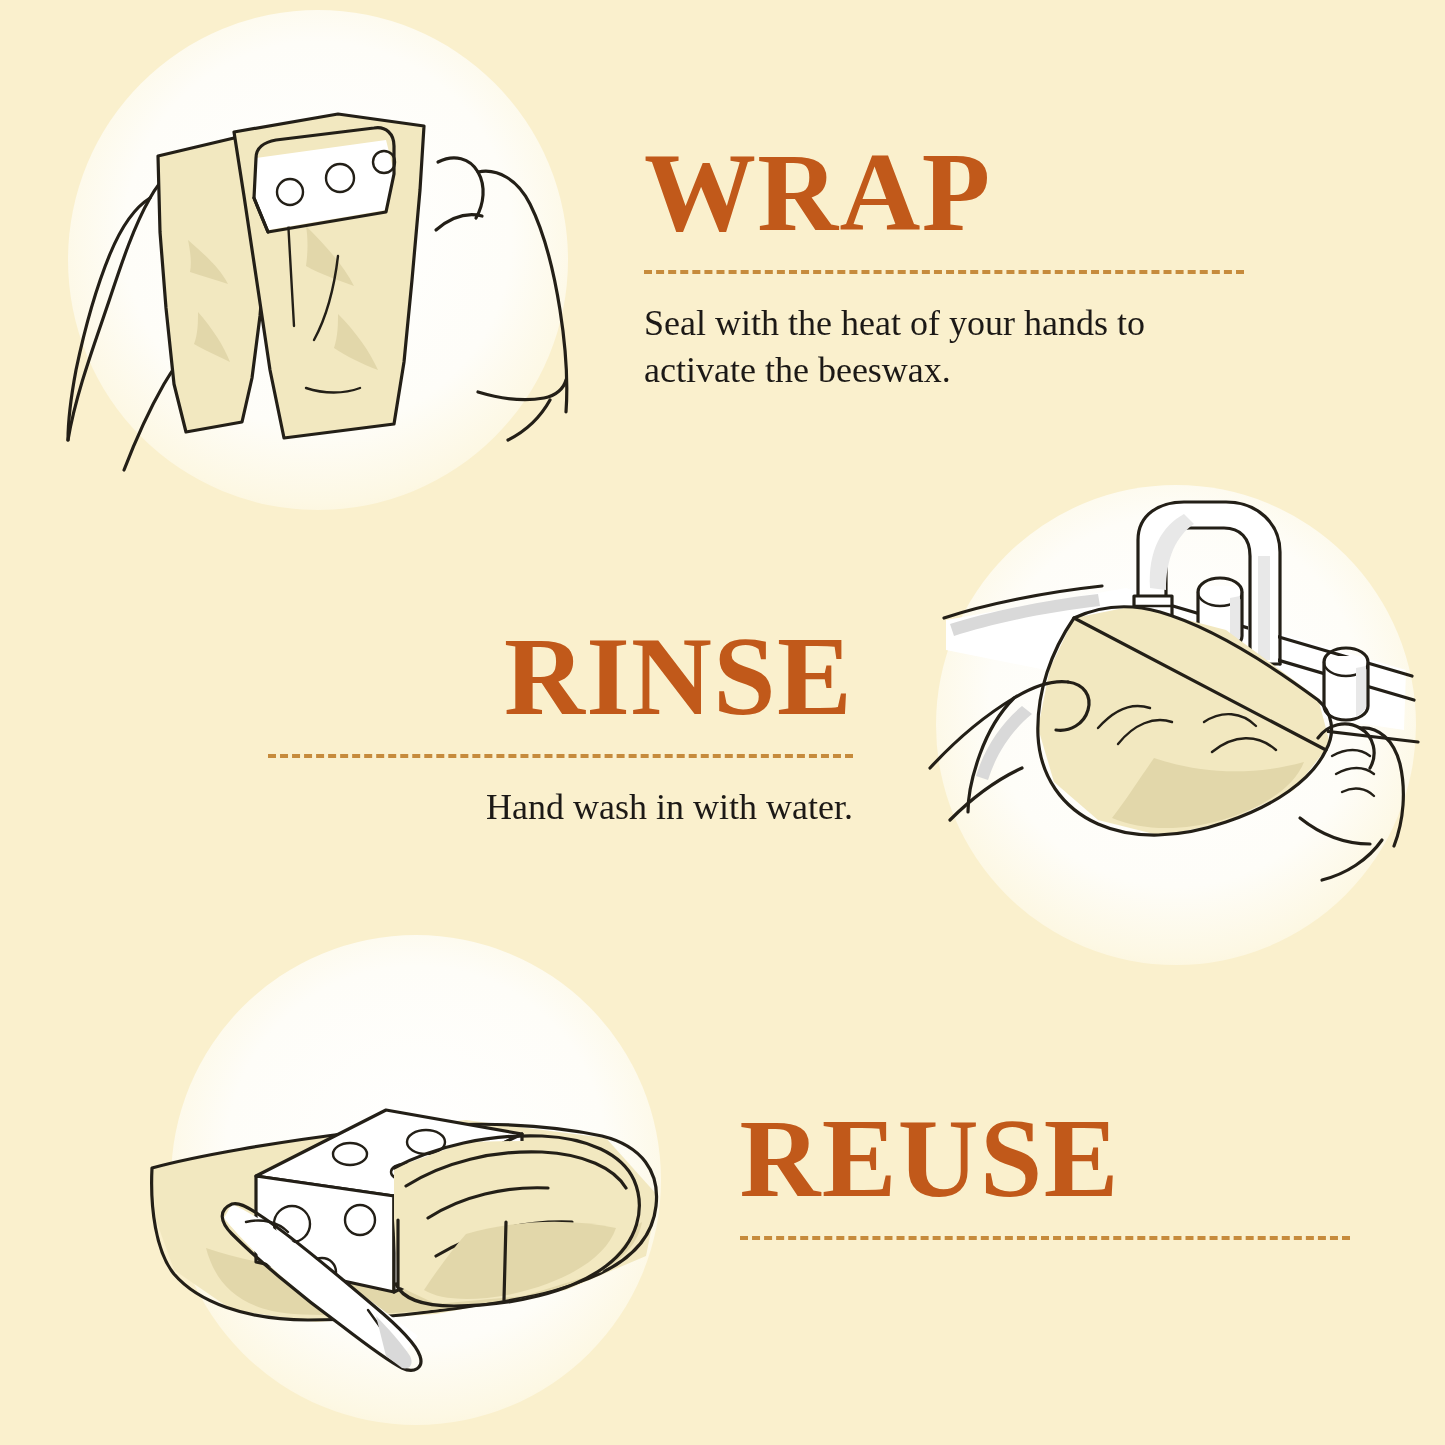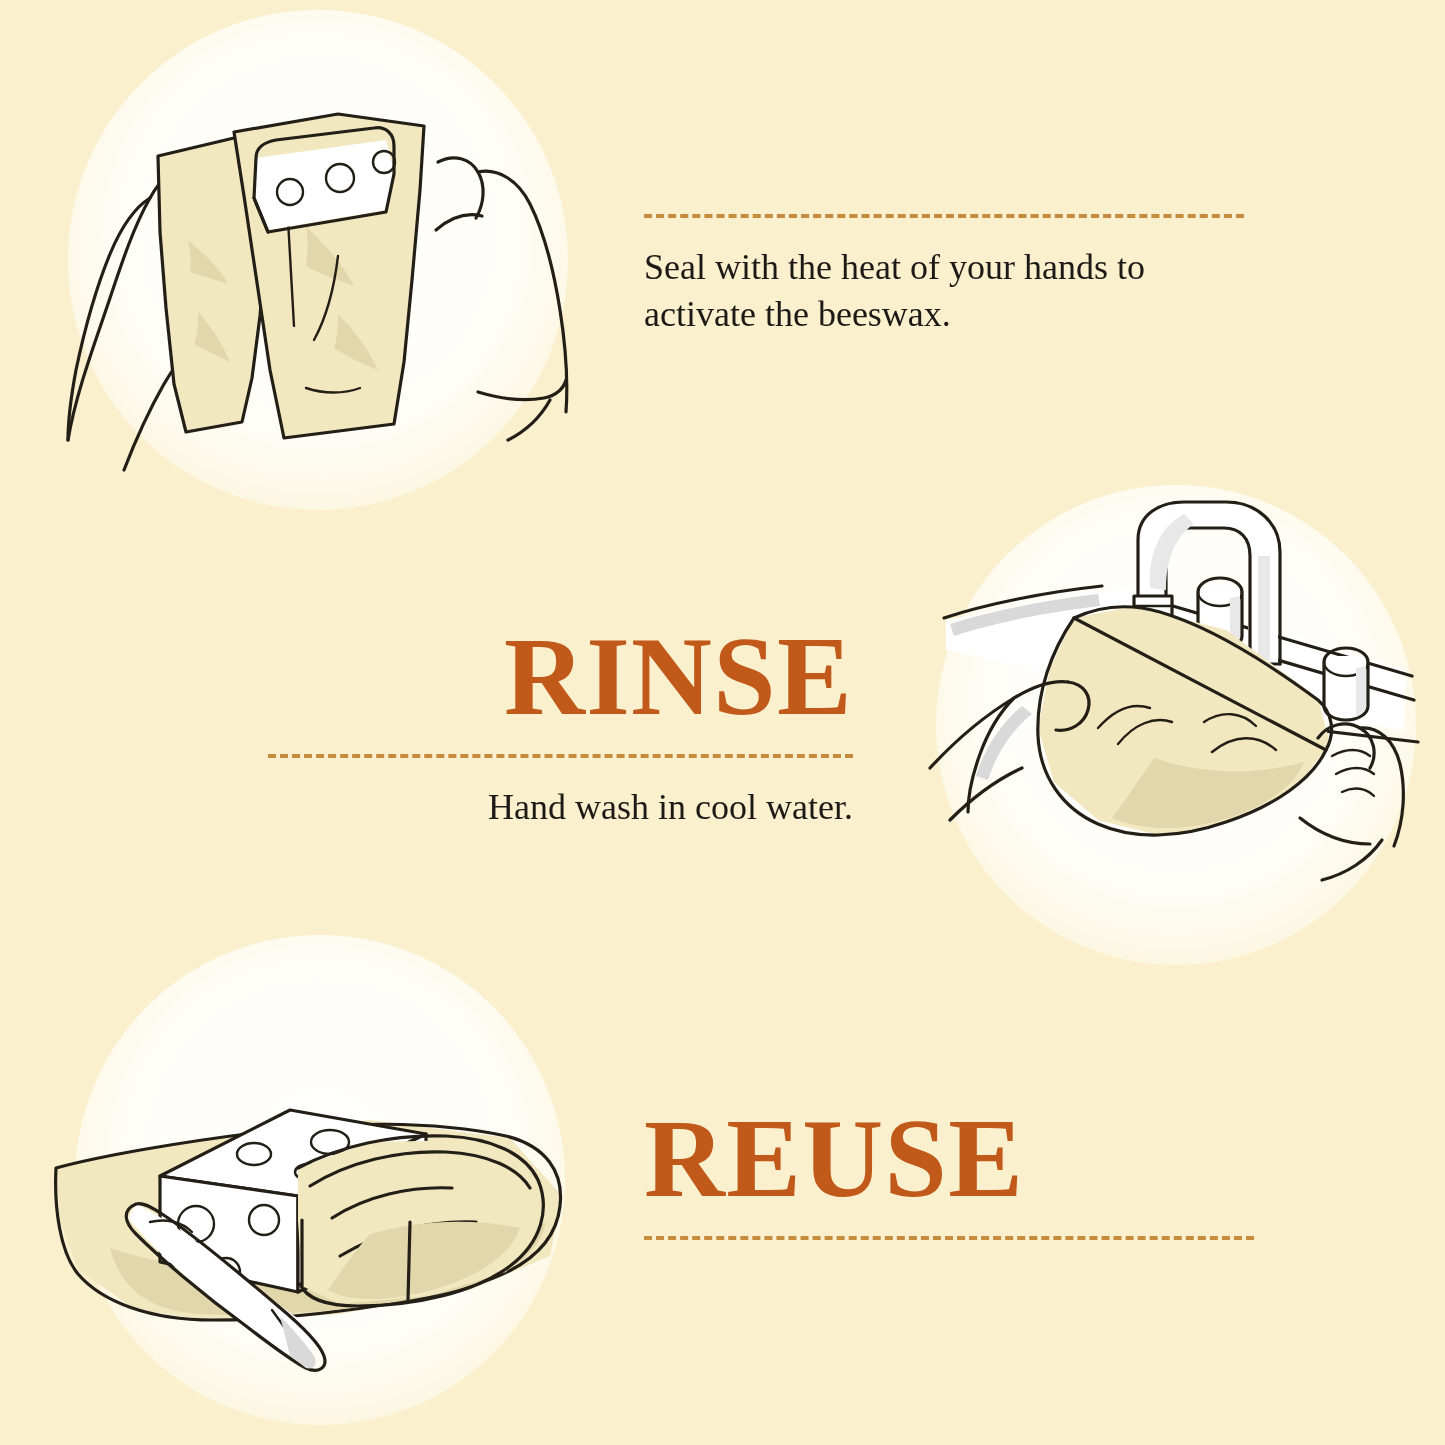--- a/index.html
+++ b/index.html
@@ -8,21 +8,21 @@
     background:#FAF0CD;
     font-family:"Liberation Serif", serif;
     overflow:hidden;position:relative;
   }
   .canvas{position:relative;width:1445px;height:1445px;}
 
   
   .section{position:absolute;display:flex;align-items:center;}
   .sec-wrap  {left:0;  top:10px;   width:1445px;height:500px;}
   .sec-rinse {left:0;  top:495px;  width:1437px;height:460px;}
-  .sec-reuse {left:0;  top:930px;  width:1445px;height:500px;}
+  .sec-reuse {left:0;  top:930px;  width:1445px;height:500px;justify-content:center;}
 
   
   .art{
     position:relative;flex:0 0 auto;
     display:flex;align-items:center;justify-content:center;
   }
   .circle-bg{
     position:absolute;left:50%;top:50%;transform:translate(-50%,-50%);
     border-radius:50%;
     background:radial-gradient(circle at 50% 45%,
@@ -119,31 +119,32 @@
 
         <path class="ink" d="M 400 122 C 416 114 432 118 440 132 C 448 146 446 164 438 178"></path>
         <path class="ink" d="M 440 132 C 460 128 480 140 492 164 C 506 192 516 232 522 270 C 528 308 530 344 528 372"></path>
         <path class="ink" d="M 398 190 C 412 178 428 172 444 176"></path>
         <path class="ink" d="M 440 352 C 460 358 484 362 506 358 C 518 356 526 348 528 340"></path>
         <path class="ink" d="M 470 400 C 486 392 502 378 512 360"></path>
       </svg>
     </div>
 
     <div class="txt txt-wrap align-left">
+      <h1 class="heading">WRAP</h1>
       <hr class="rule">
       <p class="body">Seal with the heat of your hands to activate the beeswax.</p>
     </div>
   </div>
 
   <div class="section sec-rinse">
 
     <div class="txt txt-rinse align-right">
       <h1 class="heading">RINSE</h1>
       <hr class="rule">
-      <p class="body">Hand wash in cool water.</p>
+      <p class="body">Hand wash in with water.</p>
     </div>
 
     <div class="art art-rinse">
       <div class="circle-bg"></div>
       <svg width="500" height="450" viewBox="0 0 500 450">
 
         <path class="white" d="M 20 120 L 200 88 L 480 170 L 478 230 L 250 196 L 20 150 Z"></path>
         <path class="ink" d="M 18 118 C 60 104 120 92 176 86"></path>
         <path class="ink" d="M 240 104 L 486 176"></path>
         <path class="ink" d="M 236 126 L 488 200"></path>

